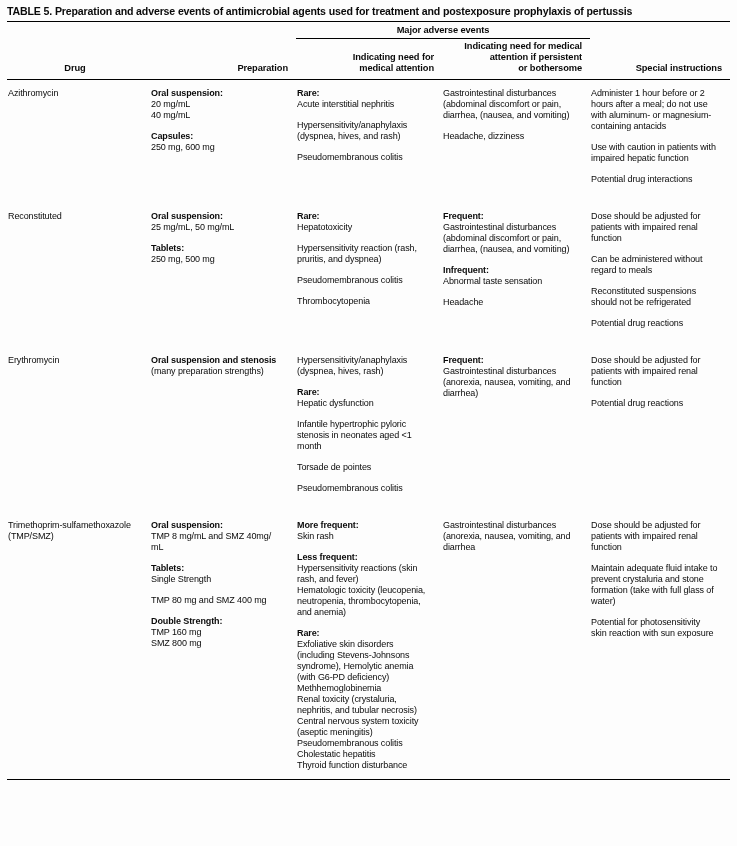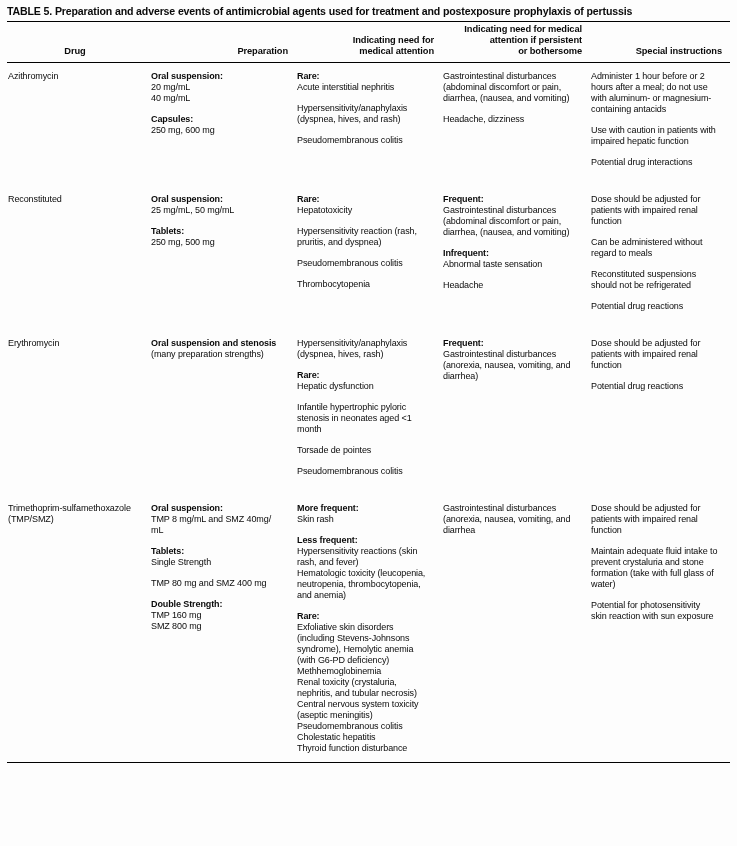--- a/index.html
+++ b/index.html
@@ -60,20 +60,26 @@
   <div class="title">TABLE 5. Preparation and adverse events of antimicrobial agents used for treatment and postexposure prophylaxis of pertussis</div>
   <table>
     <colgroup>
       <col class="c1">
         <col class="c2">
         <col class="c3">
         <col class="c4">
         <col class="c5">
     </colgroup>
     <thead>
+      <tr class="group-row">
+        <th class="empty"></th>
+        <th class="empty"></th>
+        <th class="group" colspan="2">Major adverse events</th>
+        <th class="empty"></th>
+      </tr>
       <tr class="cols">
         <th class="drug">Drug</th>
         <th>Preparation</th>
         <th>Indicating need for
 medical attention</th>
         <th>Indicating need for medical
 attention if persistent
 or bothersome</th>
         <th>Special instructions</th>
       </tr>

